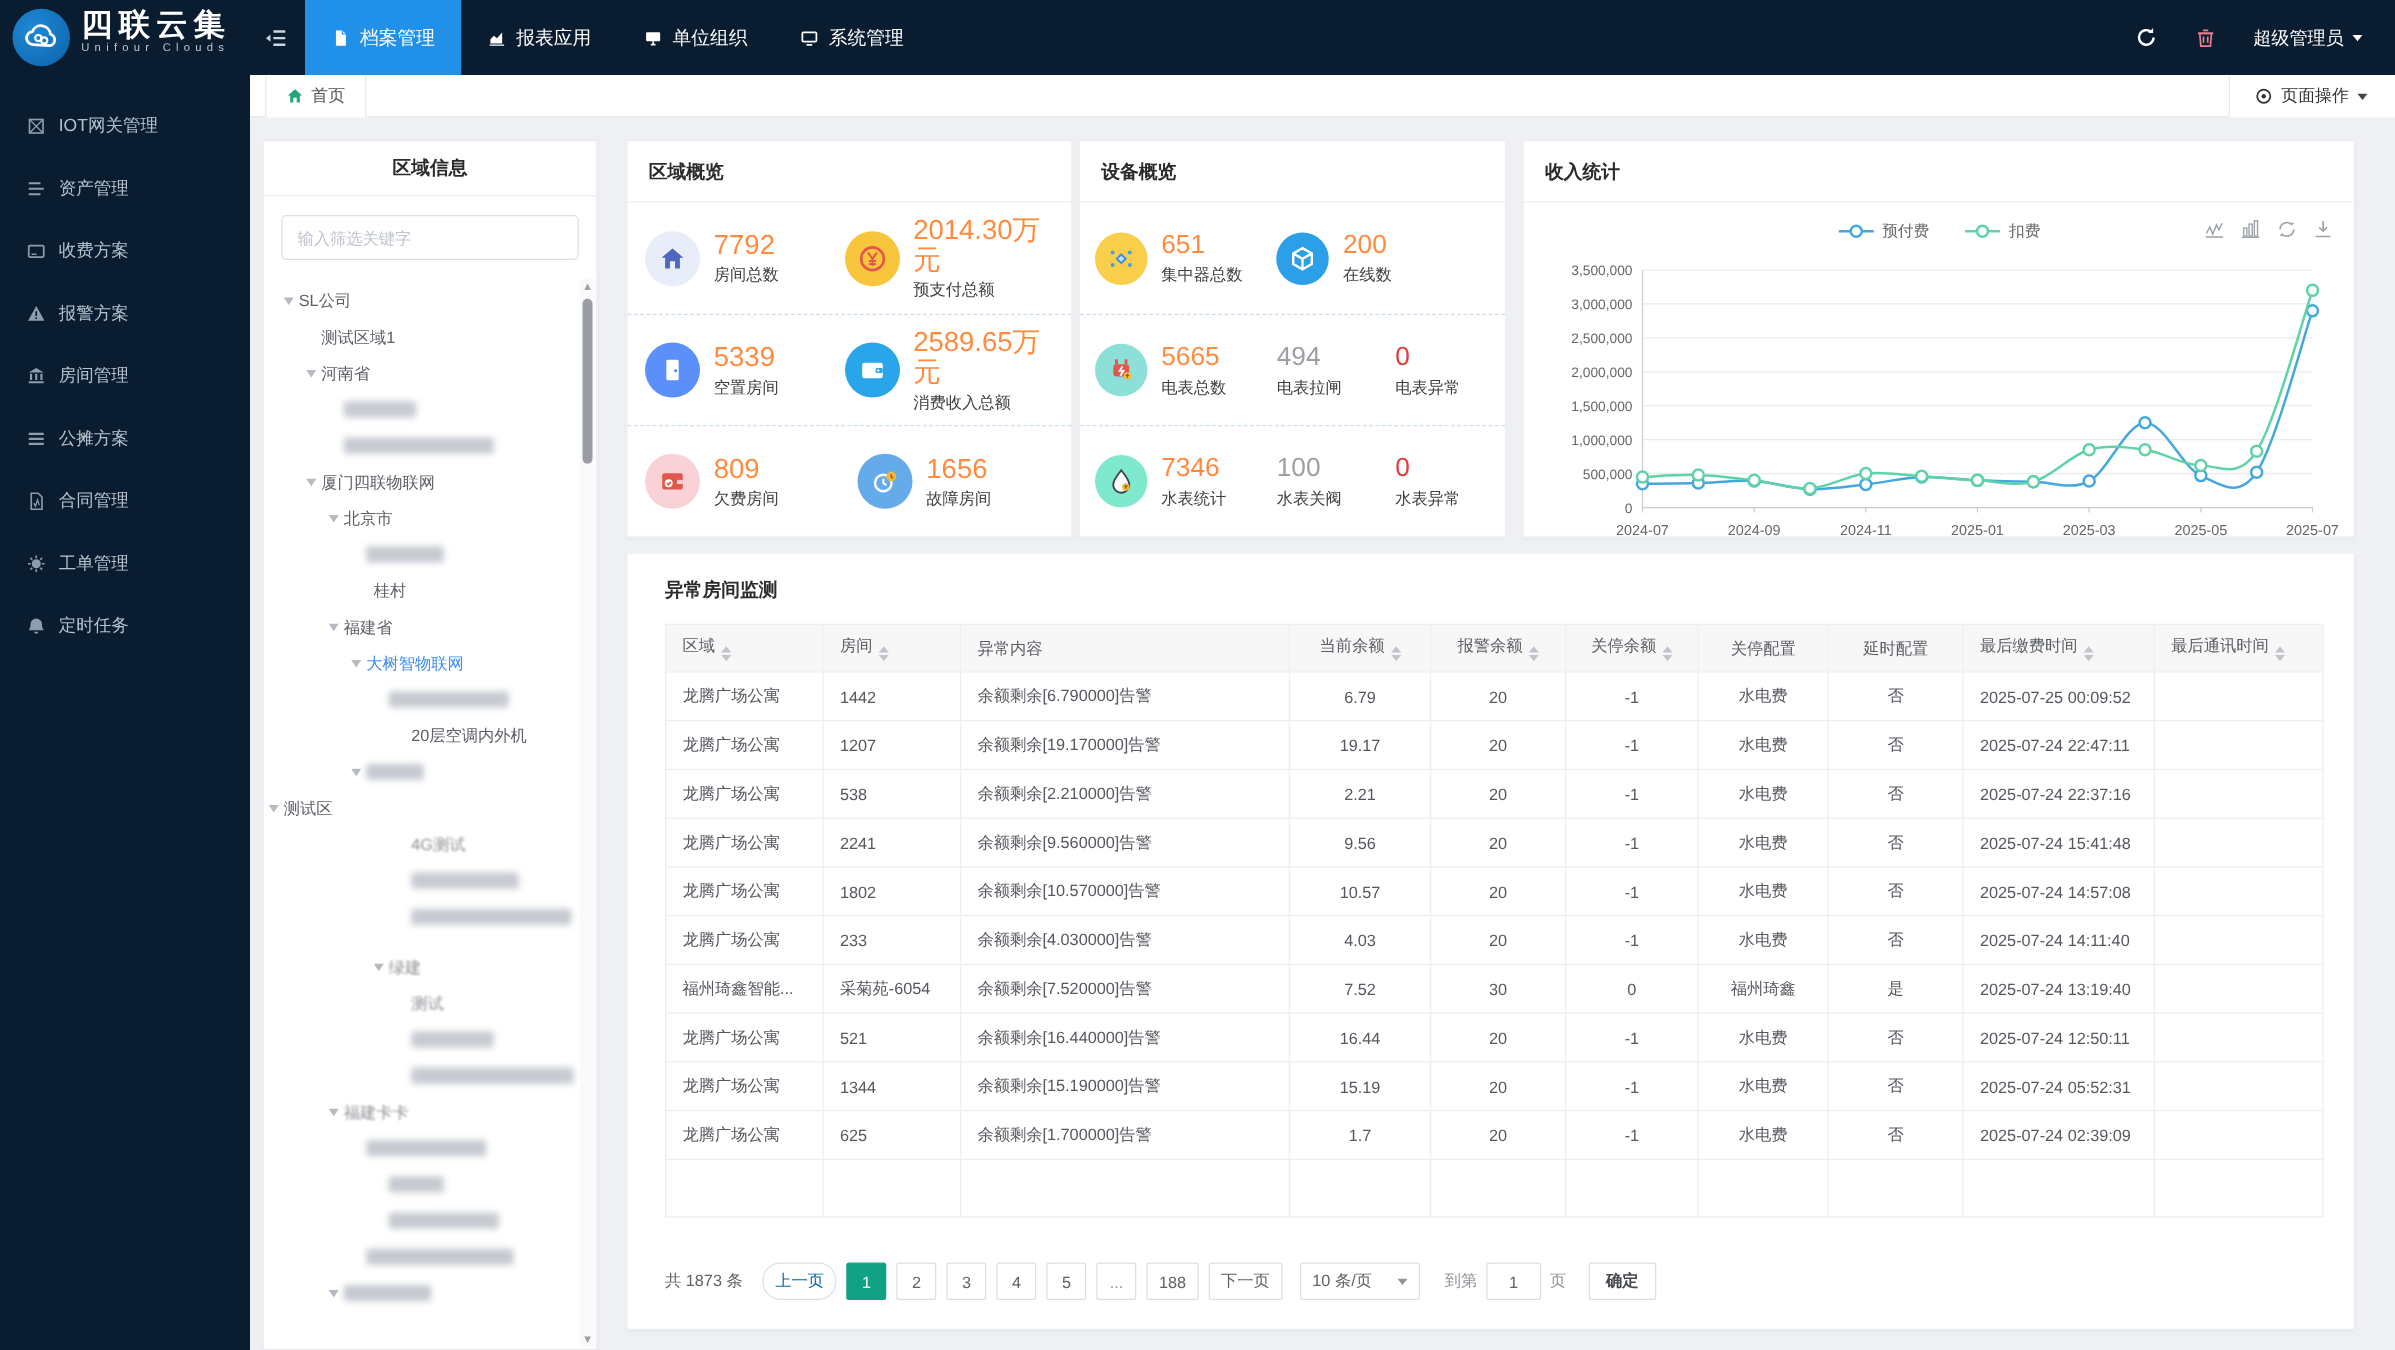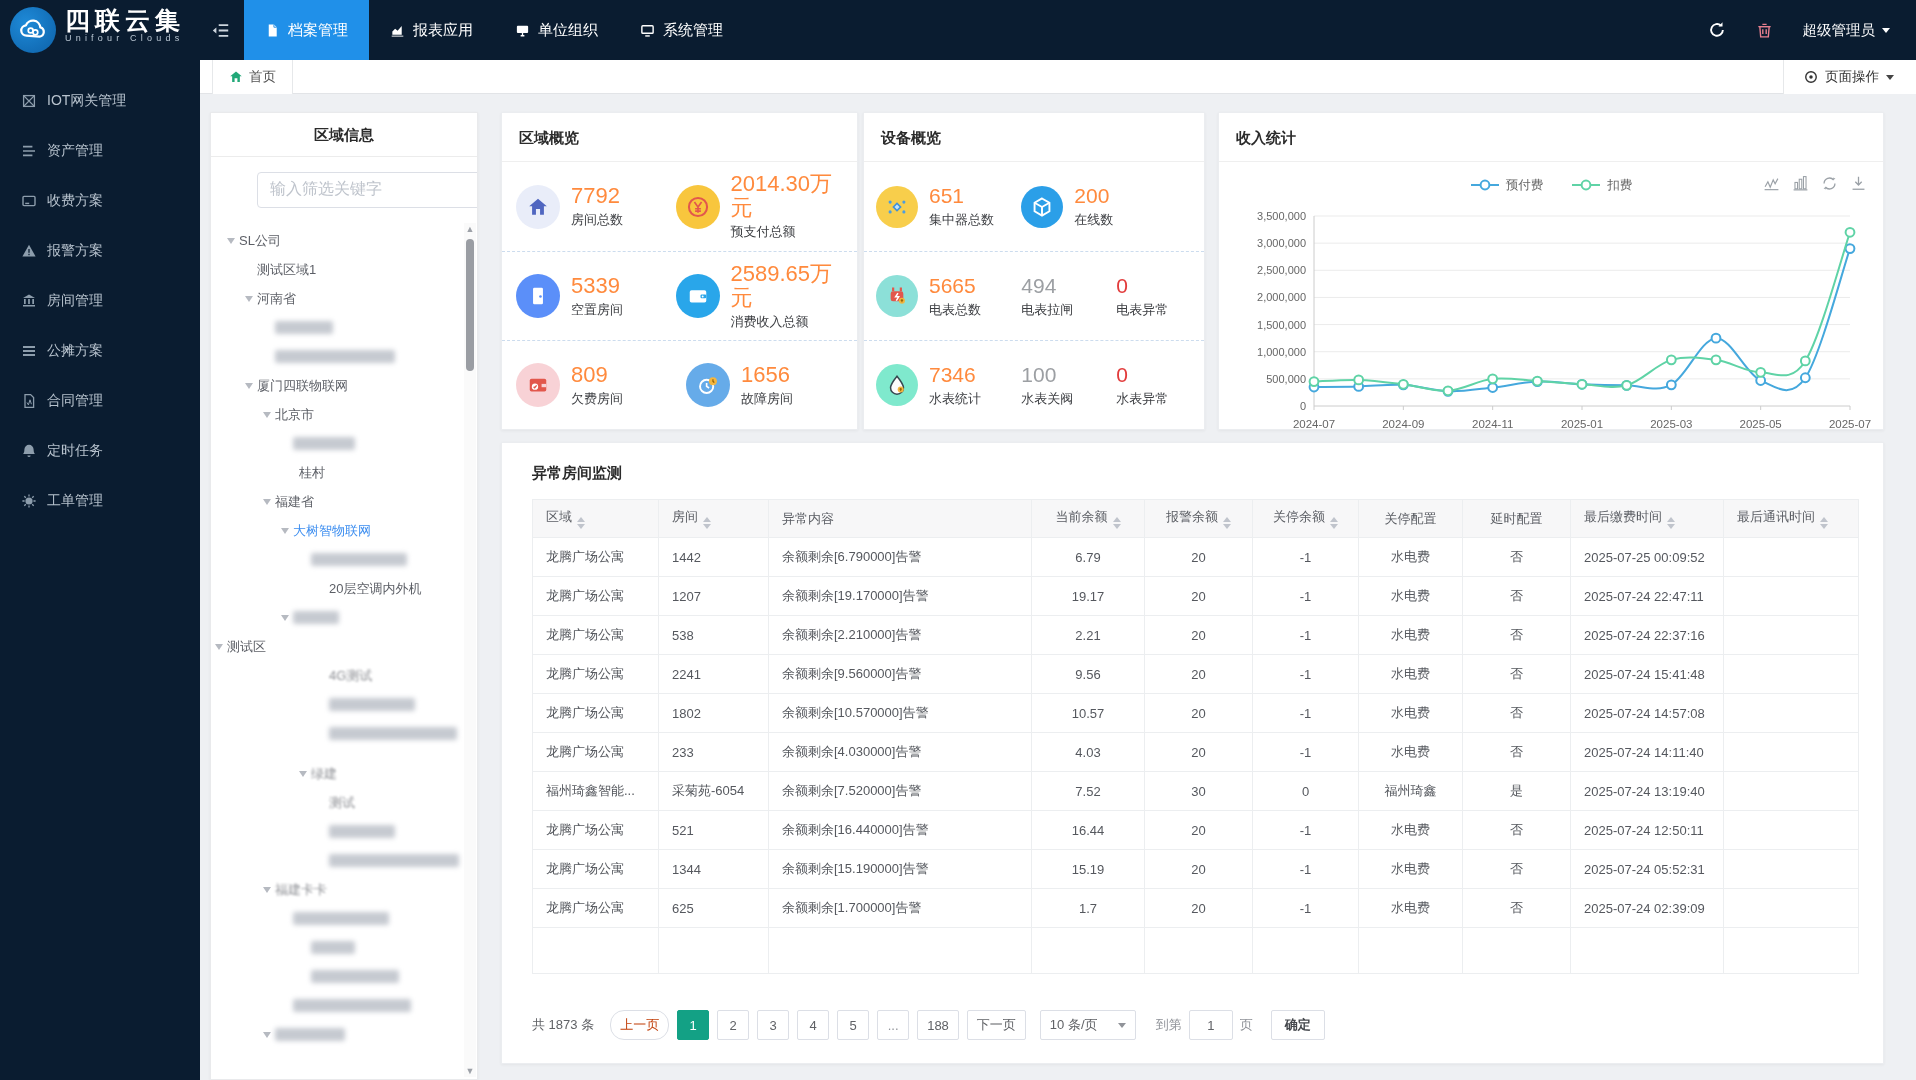--- a/index.html
+++ b/index.html
@@ -32,21 +32,21 @@
   .tabbar { position:absolute; left:200px; top:60px; width:1716px; height:34px; background:#fff; border-bottom:1px solid #e2e4e7; z-index:10; }
   .tab-home { position:absolute; left:12px; top:0; height:34px; display:flex; align-items:center; gap:6px; padding:0 16px; background:#fff; border-left:1px solid #e6e8ea; border-right:1px solid #e6e8ea; font-size:13.5px; color:#555; cursor:pointer; }
   .tab-home .ic { color:#21a878; display:flex; }
   .page-actions { position:absolute; right:0; top:0; height:34px; display:flex; align-items:center; gap:7px; padding:0 22px 0 20px; border-left:1px solid #e6e8ea; font-size:13.5px; color:#333; cursor:pointer; background:#fff; }
   .page-actions .dk { border-top-color:#444; }
 
   
   .tree-panel { position:absolute; left:210px; top:112px; width:268px; height:968px; background:#fff; border:1px solid #e9eaec; box-shadow:0 1px 3px rgba(0,0,0,.05); overflow:hidden; }
   .tree-header { height:44px; line-height:44px; text-align:center; font-size:15px; font-weight:bold; color:#2b2b2b; border-bottom:1px solid #ececec; }
   .tree-search { margin:15px 14px 10px 14px; }
-  .tree-search input { width:100%; height:36px; border:1px solid #dcdfe6; border-radius:4px; padding:0 12px; font-size:16px; color:#333; outline:none; font-family:Liberation Mono, monospace;margin-left:32px; }
+  .tree-search input { width:100%; height:36px; border:1px solid #dcdfe6; border-radius:4px; padding:0 12px; font-size:13px; color:#333; outline:none; font-family:Liberation Sans, sans-serif; }
   .tree-search input::placeholder { color:#bfc4cc; }
   .region-tree { padding-top:8px; }
   .tree-row { height:29px; display:flex; align-items:center; font-size:13px; color:#5c5f66; cursor:pointer; white-space:nowrap; }
   .tree-caret { width:16px; flex:none; display:flex; justify-content:center; }
   .tree-caret i { width:0; height:0; border-left:4.5px solid transparent; border-right:4.5px solid transparent; border-top:6px solid #b6bac1; }
   .tree-row.selected { color:#3d8ef0; }
   .tree-row .redacted { display:inline-block; height:13px; border-radius:2px; background:#c6cad1; filter:blur(2.5px); }
   .tree-row.fuzzy .lbl { filter:blur(0.9px); opacity:.7; }
   .tree-scrollbar { position:absolute; right:1px; top:110px; bottom:2px; width:12px; background:#fafafa; }
   .tree-scrollbar .arrow { position:absolute; left:0; width:12px; height:12px; color:#9da1a8; font-size:9px; line-height:12px; text-align:center; cursor:pointer; }
@@ -90,21 +90,21 @@
   table.monitor .al { text-align:left; } table.monitor .ac { text-align:center; }
   .sort-ic { display:inline-flex; flex-direction:column; gap:2px; margin-left:5px; vertical-align:-1px; }
   .sort-ic i { width:0; height:0; border-left:4px solid transparent; border-right:4px solid transparent; display:block; }
   .sort-ic .up { border-bottom:5px solid #c0c4cc; } .sort-ic .dn { border-top:5px solid #c0c4cc; }
   tr.spacer td { height:46px; }
 
   
   .pager { display:flex; align-items:center; margin:36px 0 0 30px; font-size:13px; color:#606266; gap:8px; }
   .pg-total { margin-right:8px; color:#606266; }
   .pg-btn { min-width:32px; height:30px; padding:0 9px; border:1px solid #dcdfe6; border-radius:2px; background:#fff; display:flex; align-items:center; justify-content:center; cursor:pointer; color:#606266; }
-  .pg-btn.disabled { color:#c2410c; cursor:default;border-radius:14px; }
+  .pg-btn.disabled { color:#0369a1; cursor:default;border-radius:14px; }
   .pg-btn.active { background:#13a185; border-color:#13a185; color:#fff; }
   .pg-btn.ellipsis { border:1px solid #dcdfe6; color:#909399; }
   .pg-size { width:96px; height:30px; border:1px solid #dcdfe6; border-radius:2px; display:flex; align-items:center; justify-content:space-between; padding:0 9px; cursor:pointer; margin-left:6px; }
   .pg-size .caret-down { border-top-color:#909399; }
   .pg-goto { display:flex; align-items:center; gap:7px; margin-left:12px; color:#909399; }
   .pg-goto input { width:44px; height:30px; border:1px solid #dcdfe6; border-radius:2px; text-align:center; font-size:13px; color:#606266; outline:none; font-family:inherit; }
   .pg-confirm { height:30px; padding:0 13px; border:1px solid #dcdfe6; border-radius:2px; background:#fff; font-weight:bold; color:#45484d; display:flex; align-items:center; cursor:pointer; margin-left:10px; }
 </style>
 </head>
 <body>
@@ -246,34 +246,34 @@
         <svg width="16" height="16" viewBox="0 0 16 16">
           <path d="M4 1.6h5.6l3 3v9.8H4z" fill="none" stroke="currentColor" stroke-width="1.3"></path>
           <path d="M6 9.5l1.4 2.4L9 6.8l1.4 4.4" fill="none" stroke="currentColor" stroke-width="1"></path>
         </svg>
       </span>
       <span>合同管理</span>
     </div>
     <div class="side-item">
       <span class="ic">
         <svg width="16" height="16" viewBox="0 0 16 16">
-          <path d="M8 1.8a4.6 4.6 0 0 1 4.6 4.6c0 3.1 1 4.2 1.5 4.7H1.9c.5-.5 1.5-1.6 1.5-4.7A4.6 4.6 0 0 1 8 1.8z" fill="currentColor"></path>
-          <path d="M6.4 12.4a1.6 1.6 0 0 0 3.2 0z" fill="currentColor"></path>
-        </svg>
-      </span>
-      <span>定时任务</span>
+          <circle cx="8" cy="8" r="3.6" fill="currentColor"></circle>
+          <path d="M8 1.4v2.2M8 12.4v2.2M1.4 8h2.2M12.4 8h2.2M3.3 3.3l1.5 1.5M11.2 11.2l1.5 1.5M12.7 3.3l-1.5 1.5M4.8 11.2l-1.5 1.5" stroke="currentColor" stroke-width="1.3"></path>
+        </svg>
+      </span>
+      <span>工单管理</span>
     </div>
     <div class="side-item">
       <span class="ic">
         <svg width="16" height="16" viewBox="0 0 16 16">
-          <circle cx="8" cy="8" r="3.6" fill="currentColor"></circle>
-          <path d="M8 1.4v2.2M8 12.4v2.2M1.4 8h2.2M12.4 8h2.2M3.3 3.3l1.5 1.5M11.2 11.2l1.5 1.5M12.7 3.3l-1.5 1.5M4.8 11.2l-1.5 1.5" stroke="currentColor" stroke-width="1.3"></path>
-        </svg>
-      </span>
-      <span>工单管理</span>
+          <path d="M8 1.8a4.6 4.6 0 0 1 4.6 4.6c0 3.1 1 4.2 1.5 4.7H1.9c.5-.5 1.5-1.6 1.5-4.7A4.6 4.6 0 0 1 8 1.8z" fill="currentColor"></path>
+          <path d="M6.4 12.4a1.6 1.6 0 0 0 3.2 0z" fill="currentColor"></path>
+        </svg>
+      </span>
+      <span>定时任务</span>
     </div>
   </div>
 
 <div class="tabbar">
   <div class="tab-home">
     <span class="ic">
       <svg width="14" height="14" viewBox="0 0 16 16">
           <path d="M8 1.6l6.6 5.6h-2.2v6.4H9.6V9.4H6.4v4.2H3.6V7.2H1.4z" fill="currentColor"></path>
         </svg>
     </span>

